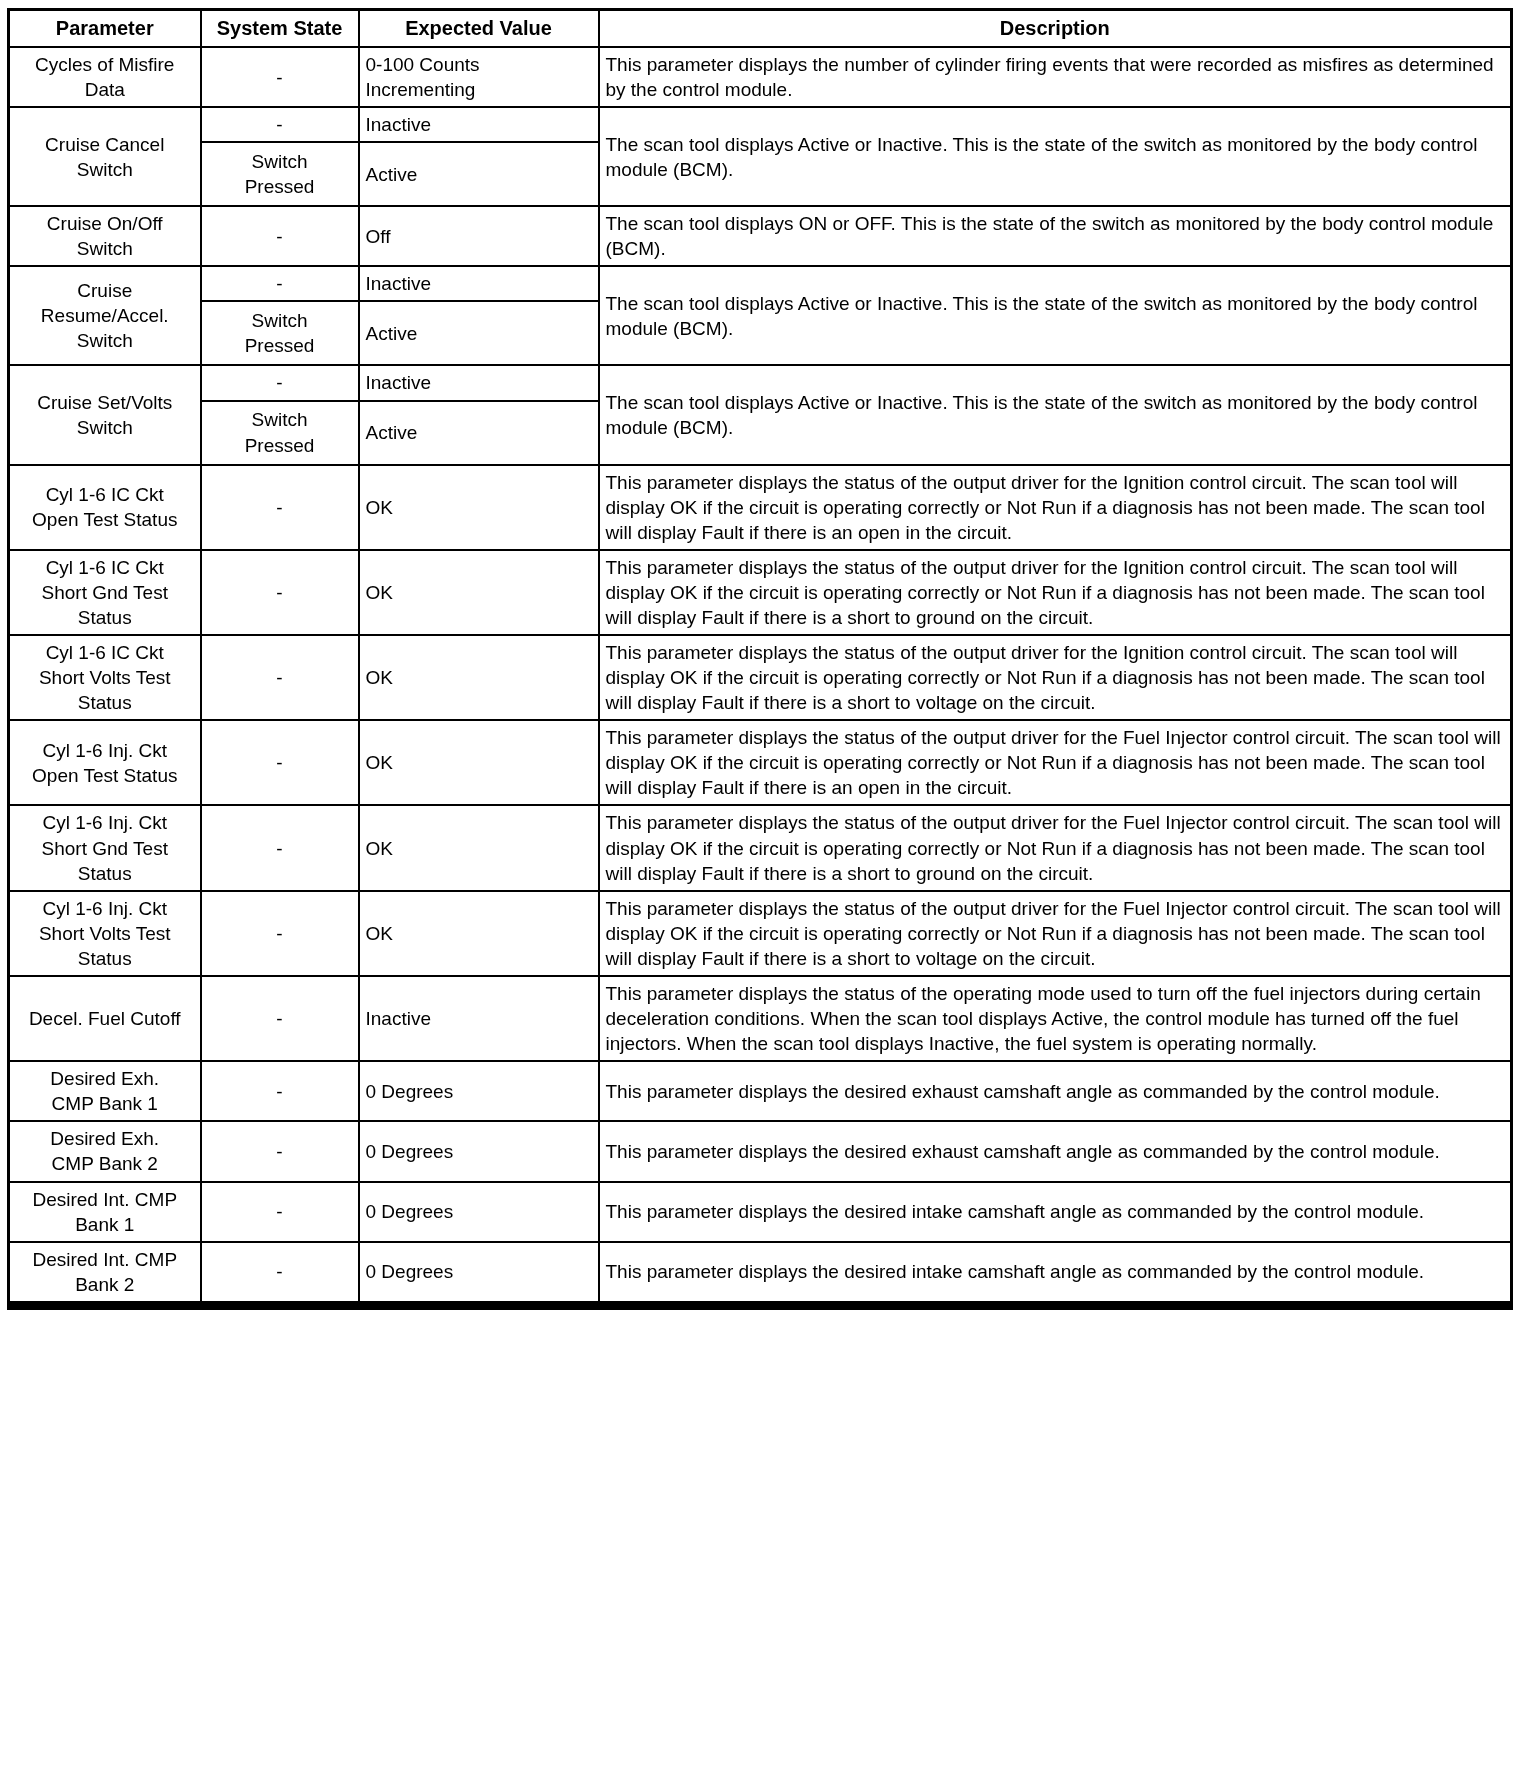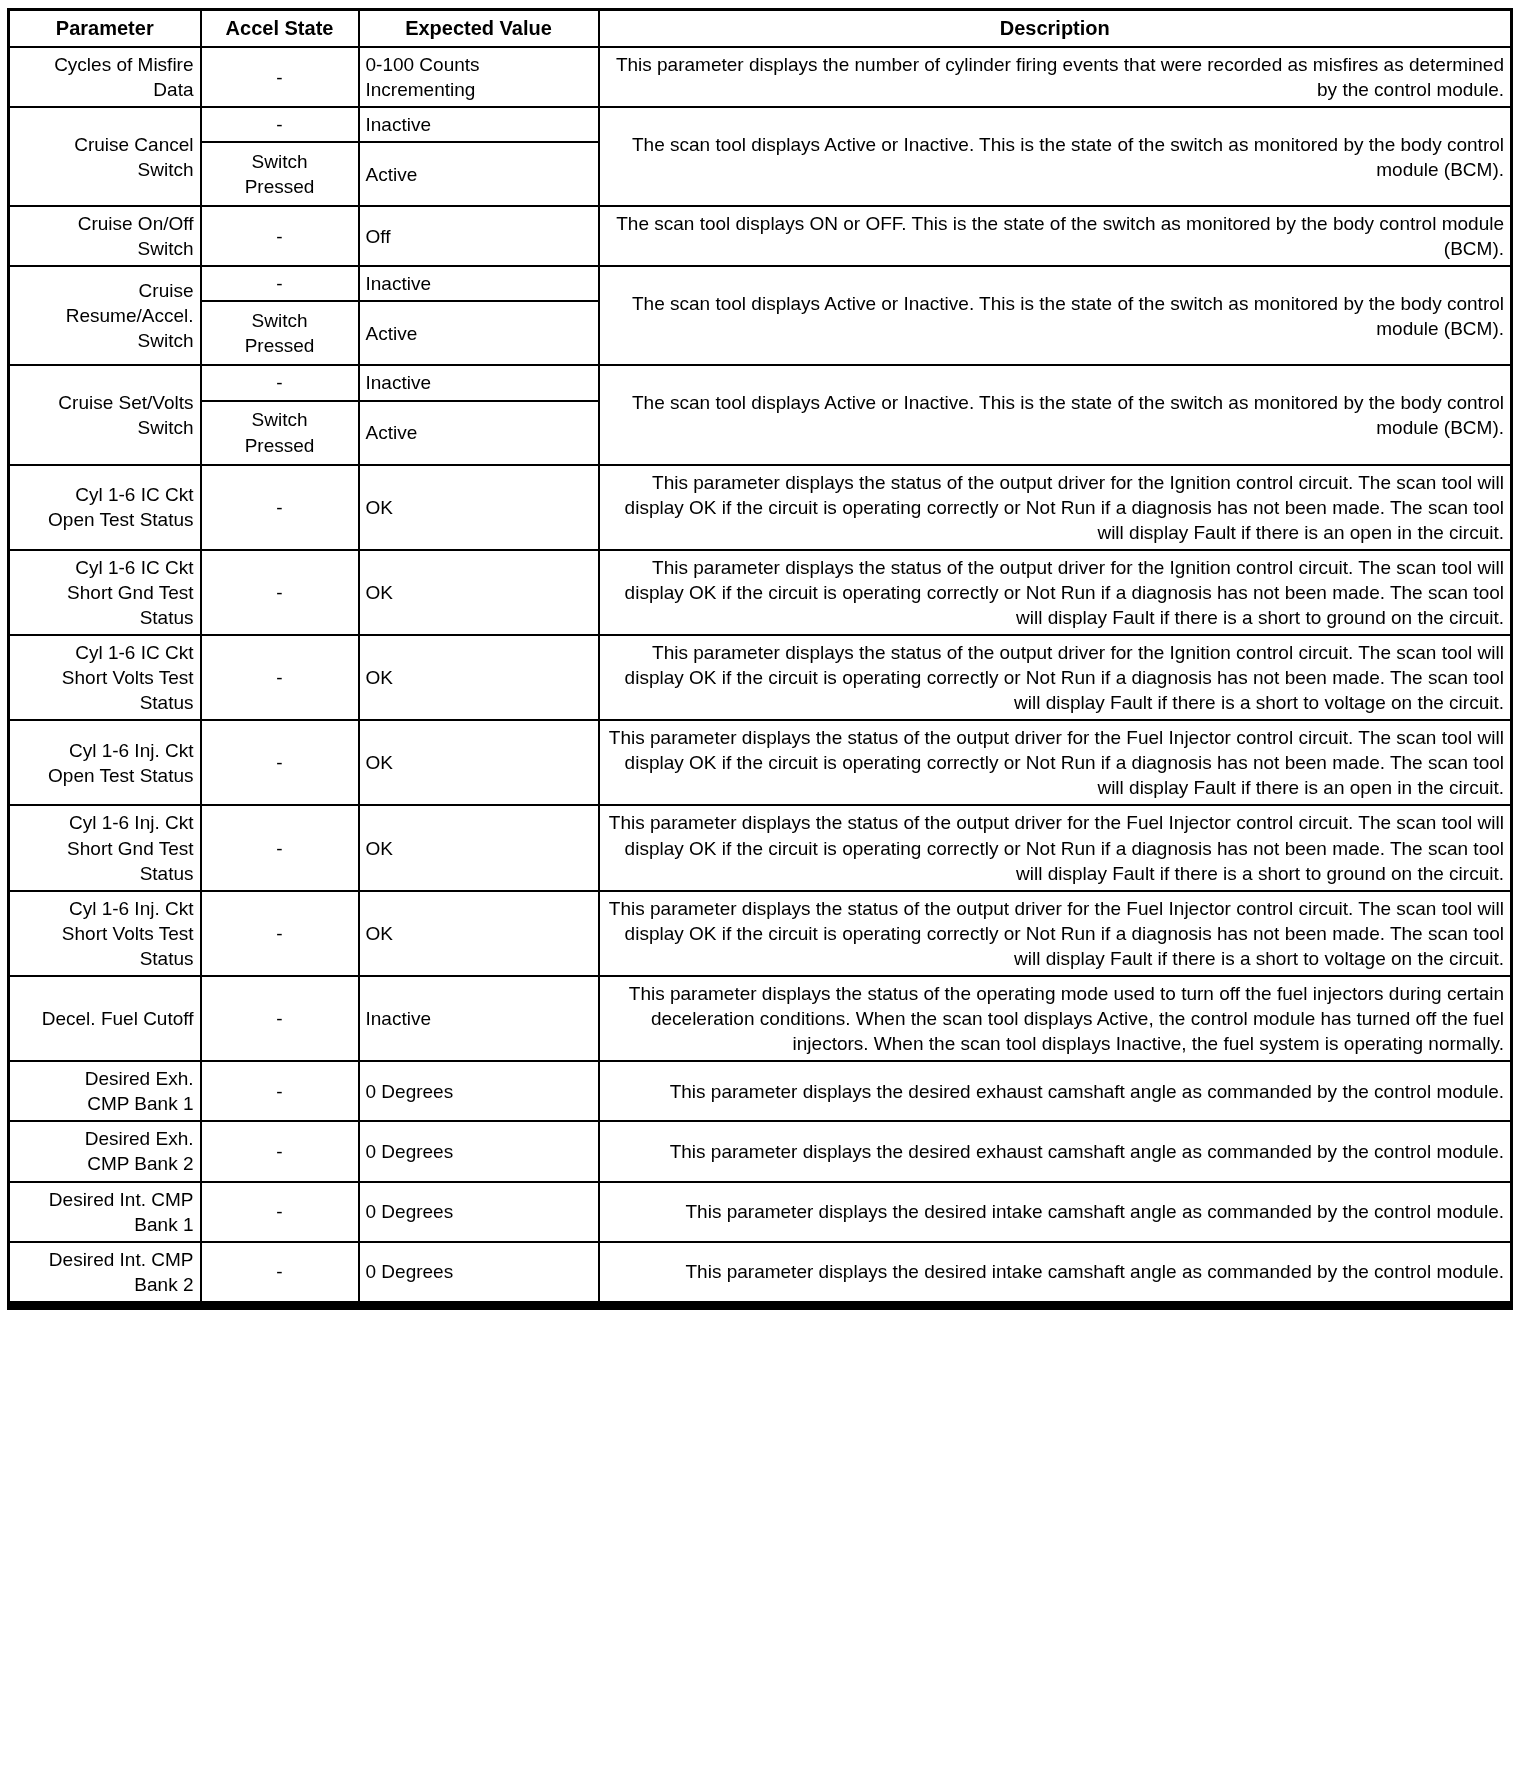--- a/index.html
+++ b/index.html
@@ -34,55 +34,55 @@
     padding: 6px 4px;
     background: #ffffff;
   }
   table.param-table td {
     font-size: 19px;
     line-height: 1.32;
     vertical-align: middle;
     padding: 4px 6px;
   }
   td.param {
-    text-align: right;
+    text-align: center;
     white-space: pre-line;
     padding-left: 7px;
   }
   td.state {
     text-align: center;
     white-space: pre-line;
   }
   td.value {
     text-align: left;
     white-space: pre-line;
   }
   td.desc {
-    text-align: right;
+    text-align: left;
     padding: 6px 10px 6px 9px;
     border-radius: 17px;
   }
   td.state.single { height: 34px; }
   td.state.pressed { height: 64px; }
 </style>
 </head>
 <body>
 
 <div class="page">
   <table class="param-table">
     <colgroup>
       <col style="width:192px">
       <col style="width:158px">
       <col style="width:240px">
       <col>
     </colgroup>
     <thead>
       <tr>
           <th>Parameter</th>
-          <th>Accel State</th>
+          <th>System State</th>
           <th>Expected Value</th>
           <th>Description</th>
         </tr>
     </thead>
     <tbody>
         <tr>
           <td class="param" rowspan="1">Cycles of Misfire
 Data</td>
           <td class="state ">-</td>
           <td class="value">0-100 Counts

